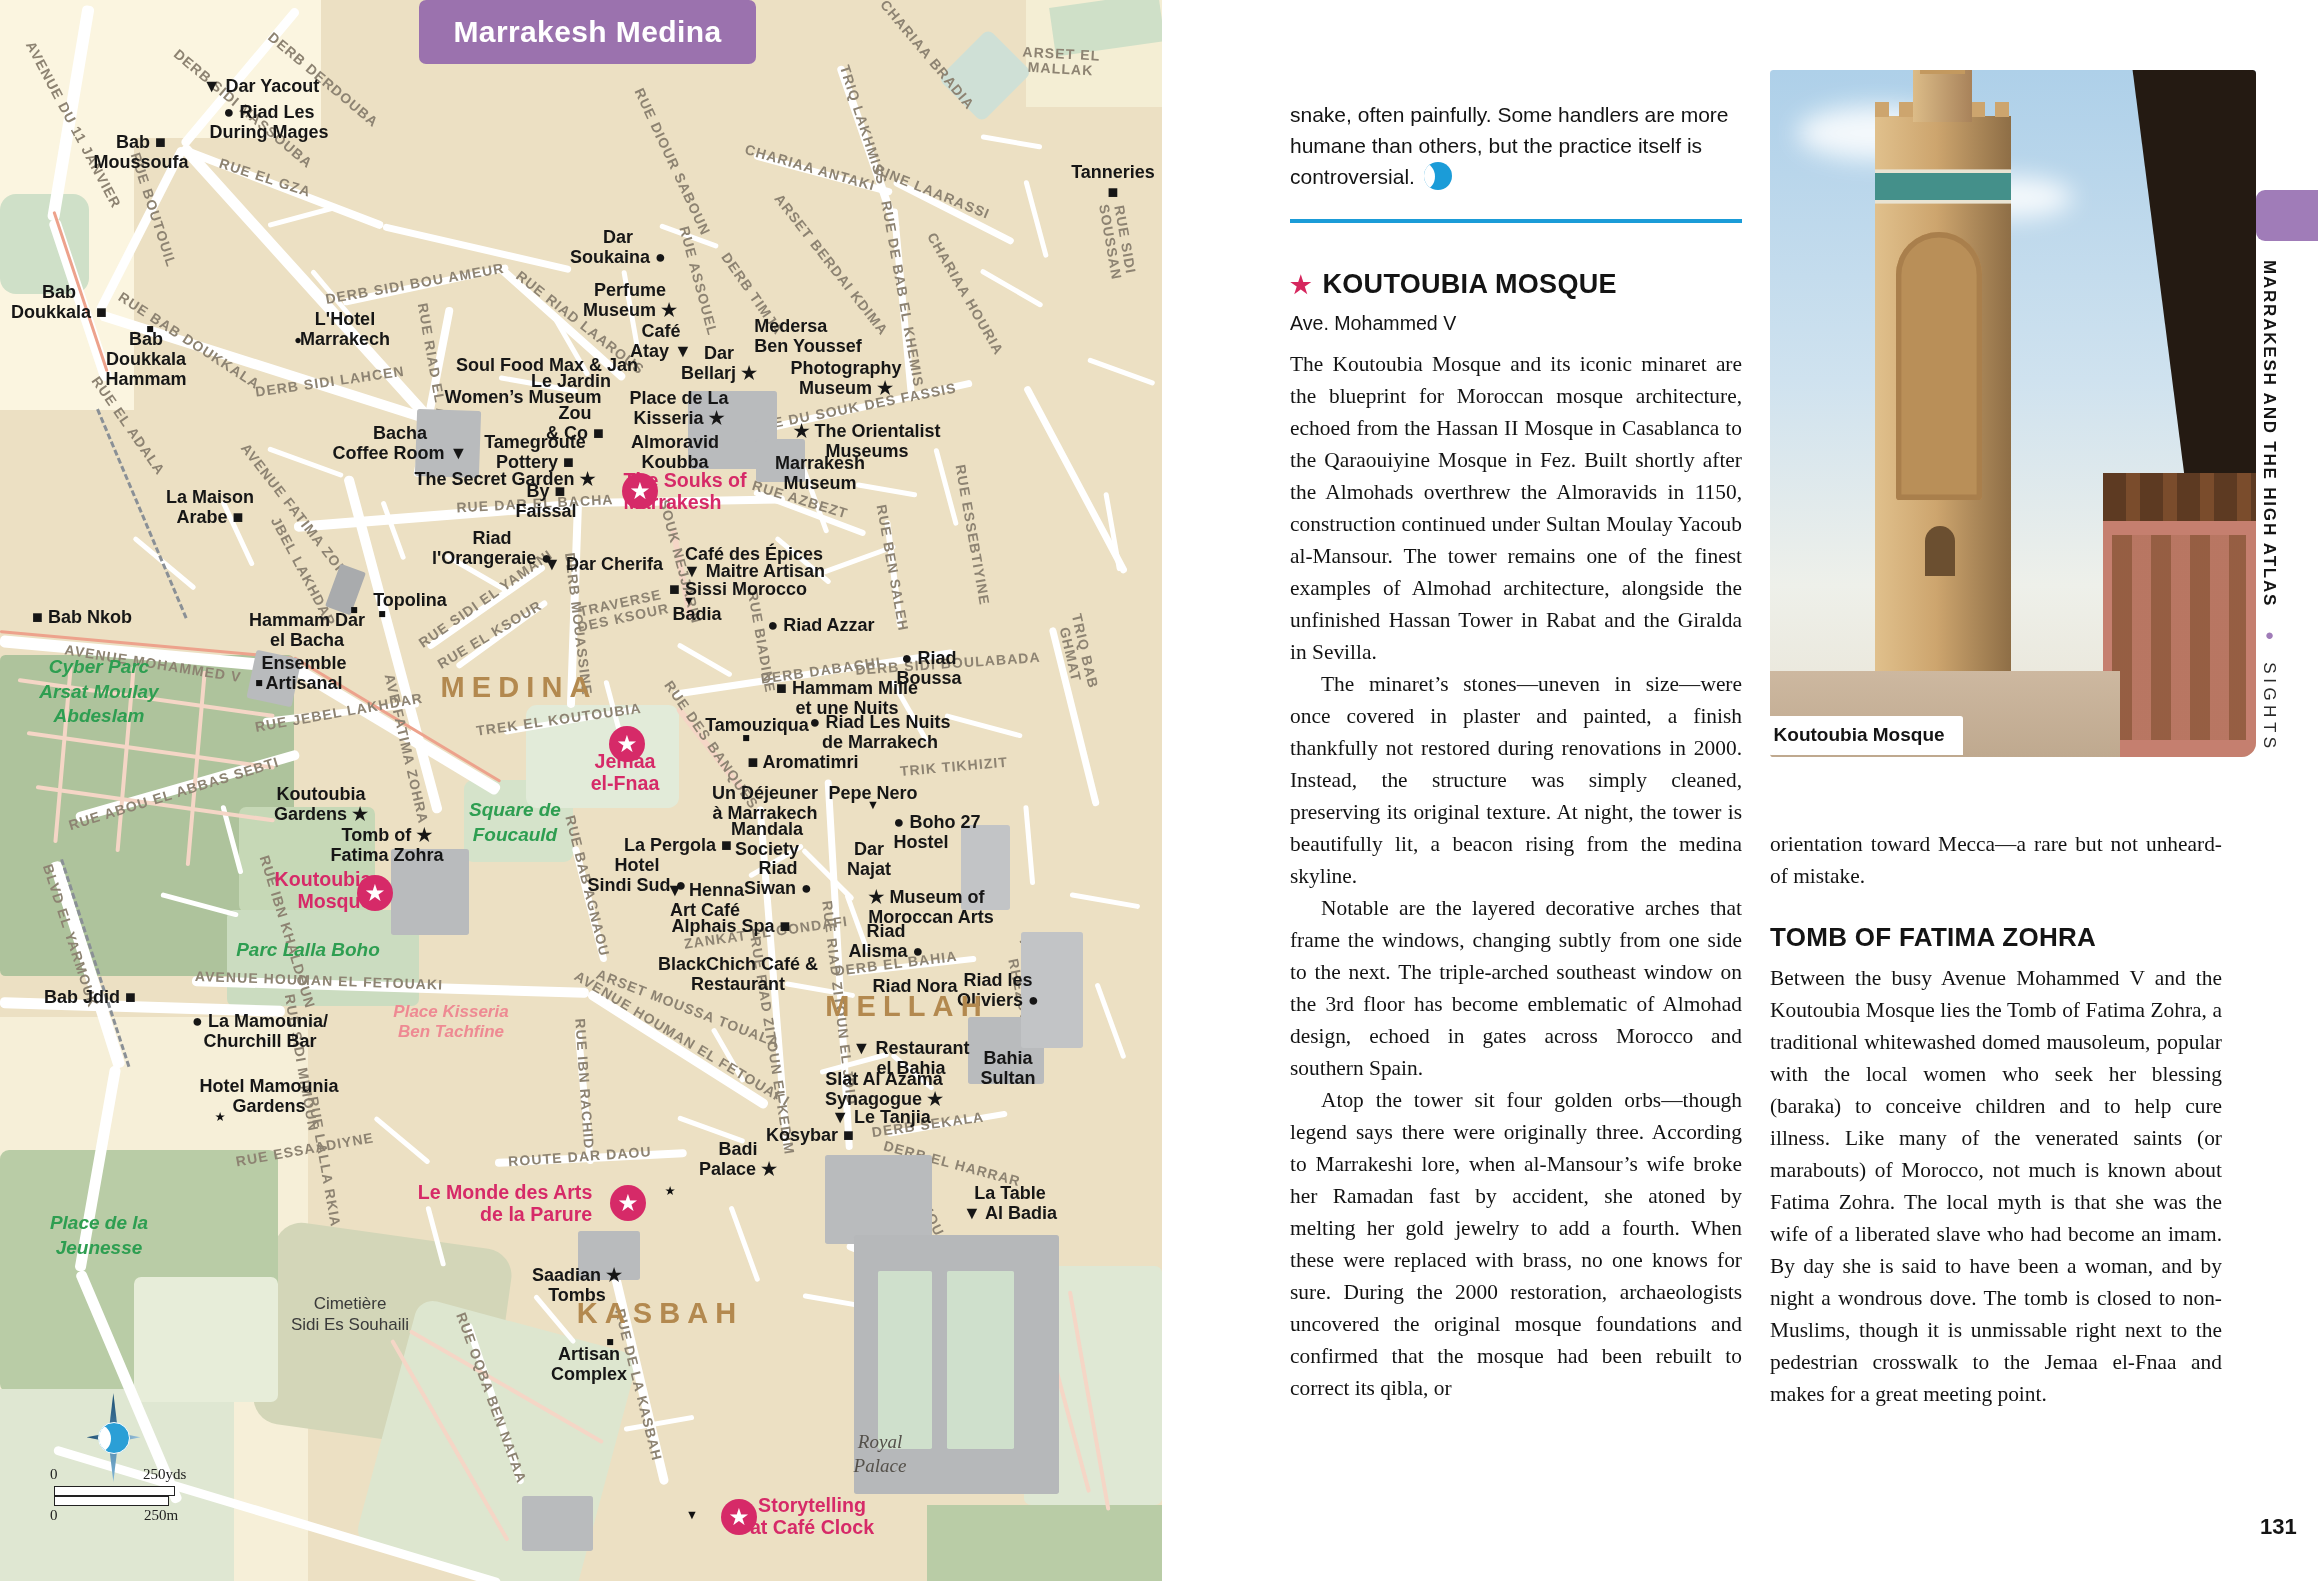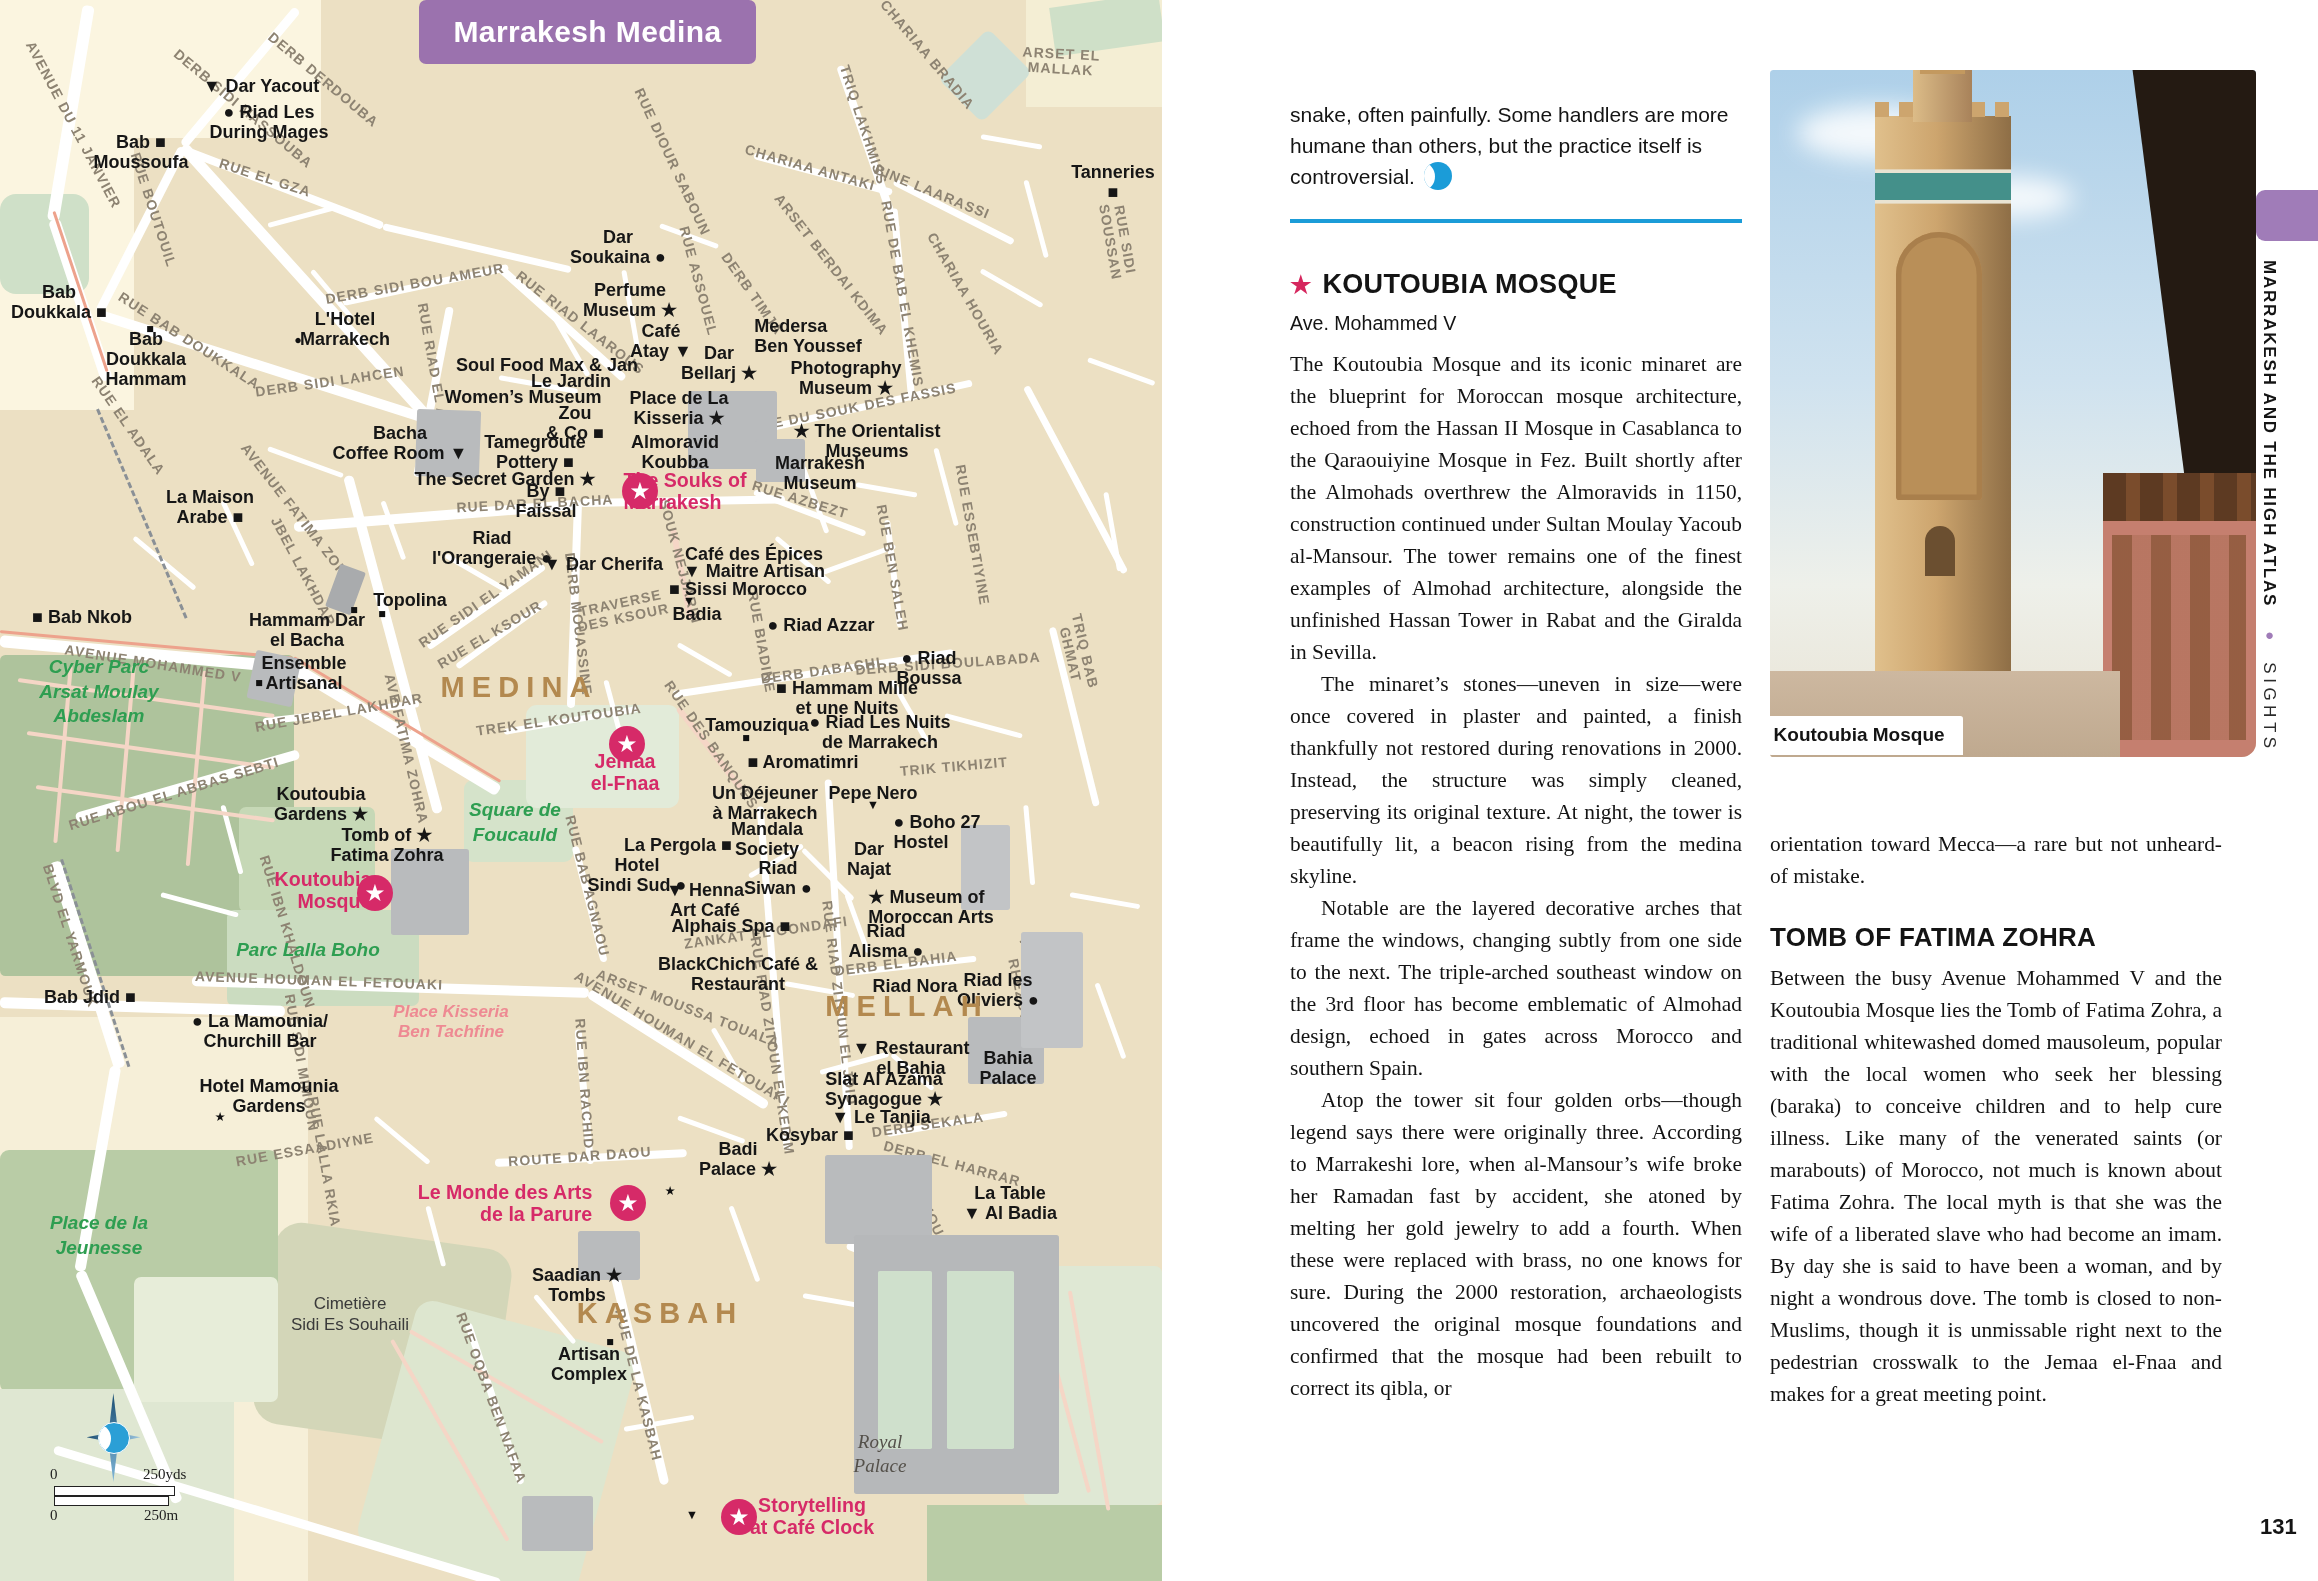--- a/index.html
+++ b/index.html
@@ -345,21 +345,21 @@
 Oliviers ●</div>
       <div class="ml" style="left: 911px; top: 1058px; transform: translate(-50%, -50%);">▼ Restaurant
 el Bahia</div>
       <div class="ml" style="left: 884px; top: 1089px; transform: translate(-50%, -50%);">Slat Al Azama
 Synagogue ★</div>
       <div class="ml" style="left: 881px; top: 1117px; transform: translate(-50%, -50%);">▼ Le Tanjia</div>
       <div class="ml" style="left: 810px; top: 1135px; transform: translate(-50%, -50%);">Kosybar ■</div>
       <div class="ml" style="left: 738px; top: 1159px; transform: translate(-50%, -50%);">Badi
 Palace ★</div>
       <div class="ml" style="left: 1008px; top: 1068px; transform: translate(-50%, -50%);">Bahia
-Palace</div>
+Sultan</div>
       <div class="ml" style="left: 1010px; top: 1203px; transform: translate(-50%, -50%);">La Table
 ▼ Al Badia</div>
       <div class="ml" style="left: 321px; top: 804px; transform: translate(-50%, -50%);">Koutoubia
 Gardens ★</div>
       <div class="ml" style="left: 387px; top: 845px; transform: translate(-50%, -50%);">Tomb of ★
 Fatima Zohra</div>
       <div class="ml" style="left: 260px; top: 1031px; transform: translate(-50%, -50%);">● La Mamounia/
 Churchill Bar</div>
       <div class="ml" style="left: 269px; top: 1096px; transform: translate(-50%, -50%);">Hotel Mamounia
 Gardens</div>

